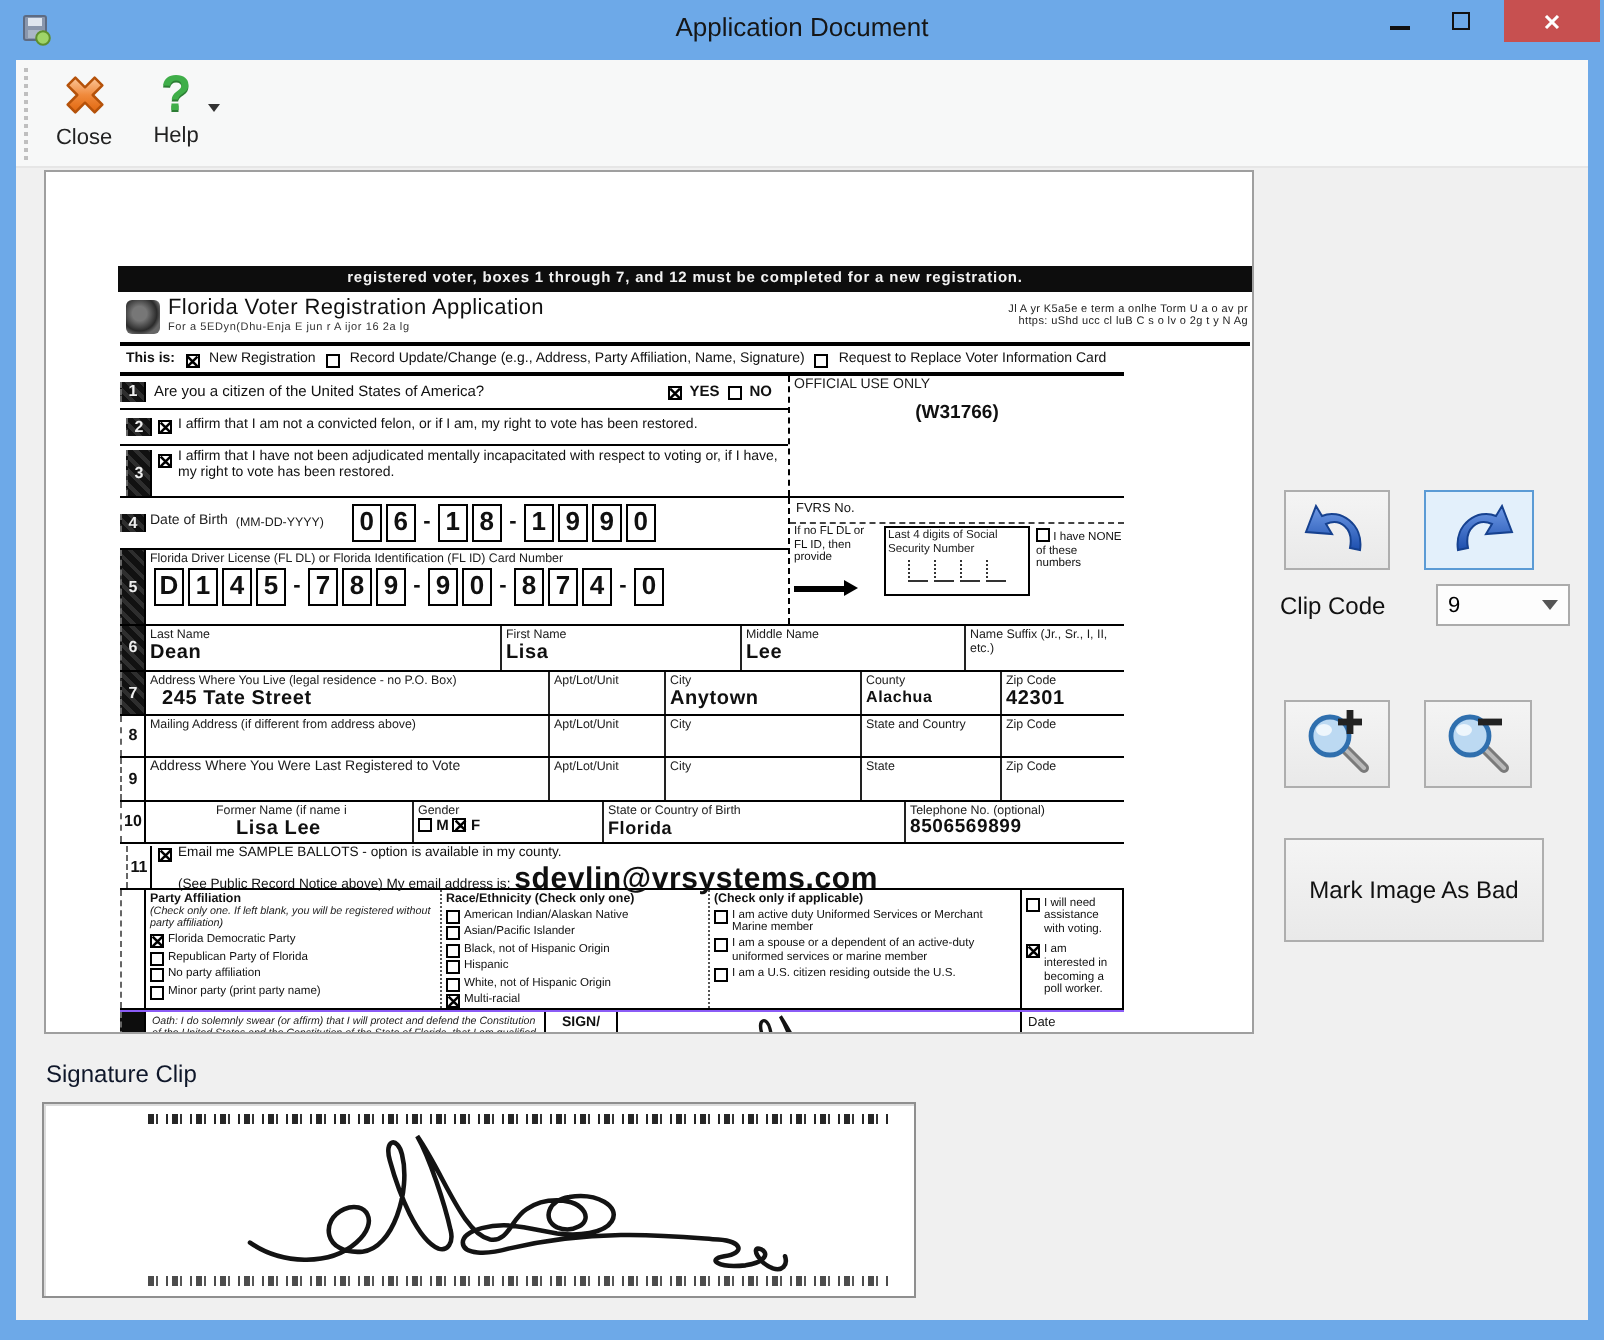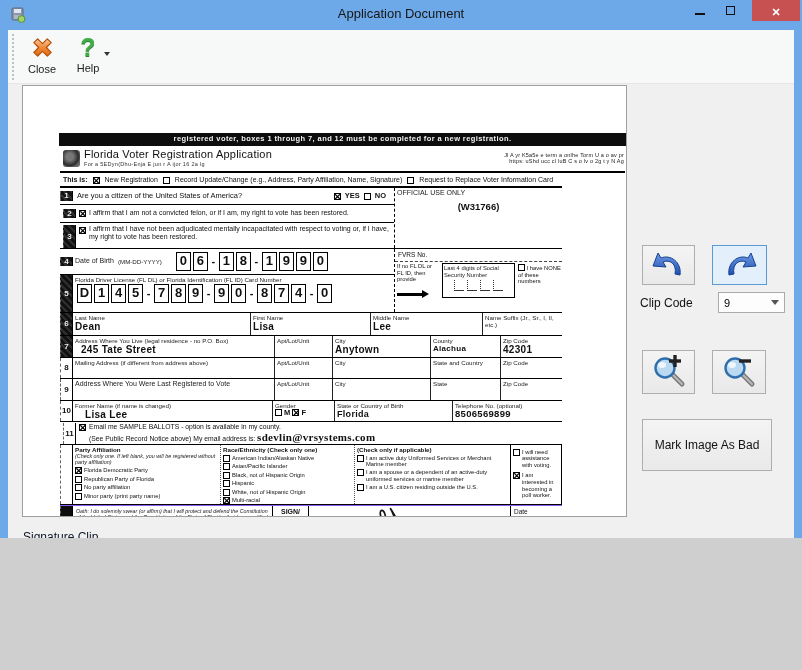--- a/index.html
+++ b/index.html
@@ -1,17 +1,17 @@
 <!DOCTYPE html>
 <html><head>
 <meta charset="utf-8">
 <style>
   * { margin:0; padding:0; box-sizing:border-box; }
   html,body { background:#cfcfcf; font-family:"Liberation Sans", sans-serif; }
-  .window{ position:relative; width:802px; height:538px; background:#6da9e8; overflow:hidden; }
+  .window{ position:relative; width:802px; height:670px; background:#6da9e8; overflow:hidden; }
 
   
   .titlebar{ position:absolute; left:0; top:0; width:802px; height:30px; background:#6da9e8; }
   .app-icon{ position:absolute; left:10px; top:7px; width:16px; height:16px; }
   .title-text{ position:absolute; left:0; right:0; top:6px; text-align:center; font-size:13px; color:#161616; }
   .win-btn{ position:absolute; top:0; height:21px; display:flex; align-items:center; justify-content:center; cursor:pointer; }
   .btn-min{ right:88px; width:28px; }
   .btn-max{ right:58px; width:28px; }
   .btn-close{ right:2px; width:48px; background:#c75050; }
   .glyph-min{ width:10px; height:0; border-bottom:2px solid #111; margin-top:6px; }
@@ -77,23 +77,23 @@
   .ifno{ width:46px; font-size:5.8px; padding:1px 1px 0 2px; position:relative; }
   .ifno .arr{ position:absolute; bottom:3px; left:2px; width:26px; height:3px; background:#000; }
   .ifno .arr::after{ content:""; position:absolute; right:-6px; top:-3px; border-left:7px solid #000; border-top:4.5px solid transparent; border-bottom:4.5px solid transparent; }
   .ssn{ flex:1; border:1.5px solid #000; margin:1px; padding:1px; }
   .ssn .fl{ font-size:5.8px; }
   .ssncomb{ display:flex; gap:3px; margin-top:2px; justify-content:center; }
   .ssncomb i{ width:10px; height:11px; border-left:1px dotted #333; border-bottom:1px solid #333; }
   .nonebox{ width:46px; font-size:5.8px; padding:2px 1px 0 2px; }
   .r6 .cell,.r7 .cell,.r8 .cell,.r9 .cell,.r10 .cell{ overflow:hidden; white-space:nowrap; }
   .r6{ height:23px; }
-  .r7{ height:22px; } .r8{ height:21px; } .r9{ height:22px; } .r10{ height:21px; }
+  .r7{ height:22px; } .r8{ height:21px; } .r9{ height:22px; } .r10{ height:21px;gap:33px; }
   .r11{ height:23px; font-size:6.8px; padding:1px 0 0 3px; gap:3px; }
-  .r11 .fv{ font-size:11px;font-family:Liberation Serif, serif; }
+  .r11 .fv{ font-size:15px; }
   .sections{ display:flex; border-bottom:1px solid #000; height:60px; }
   .sec{ padding:1px 2px; font-size:5.8px; border-left:1px dotted #555; overflow:hidden; }
   .sec:first-of-type{ border-left:none; }
   .sec h4{ font-size:6.2px; font-weight:bold; }
   .sec .opt{ display:flex; gap:2px; margin-top:1.5px; align-items:flex-start; }
   .sec .opt .cb{ margin-top:0; }
   .sec-party{ width:147px; }
   .sec-race{ width:134px; }
   .sec-app{ width:156px; }
   .sec-assist{ width:52px; border:1.5px solid #000; border-top:none; border-bottom:none; padding:2px 1px 0 2px; }

